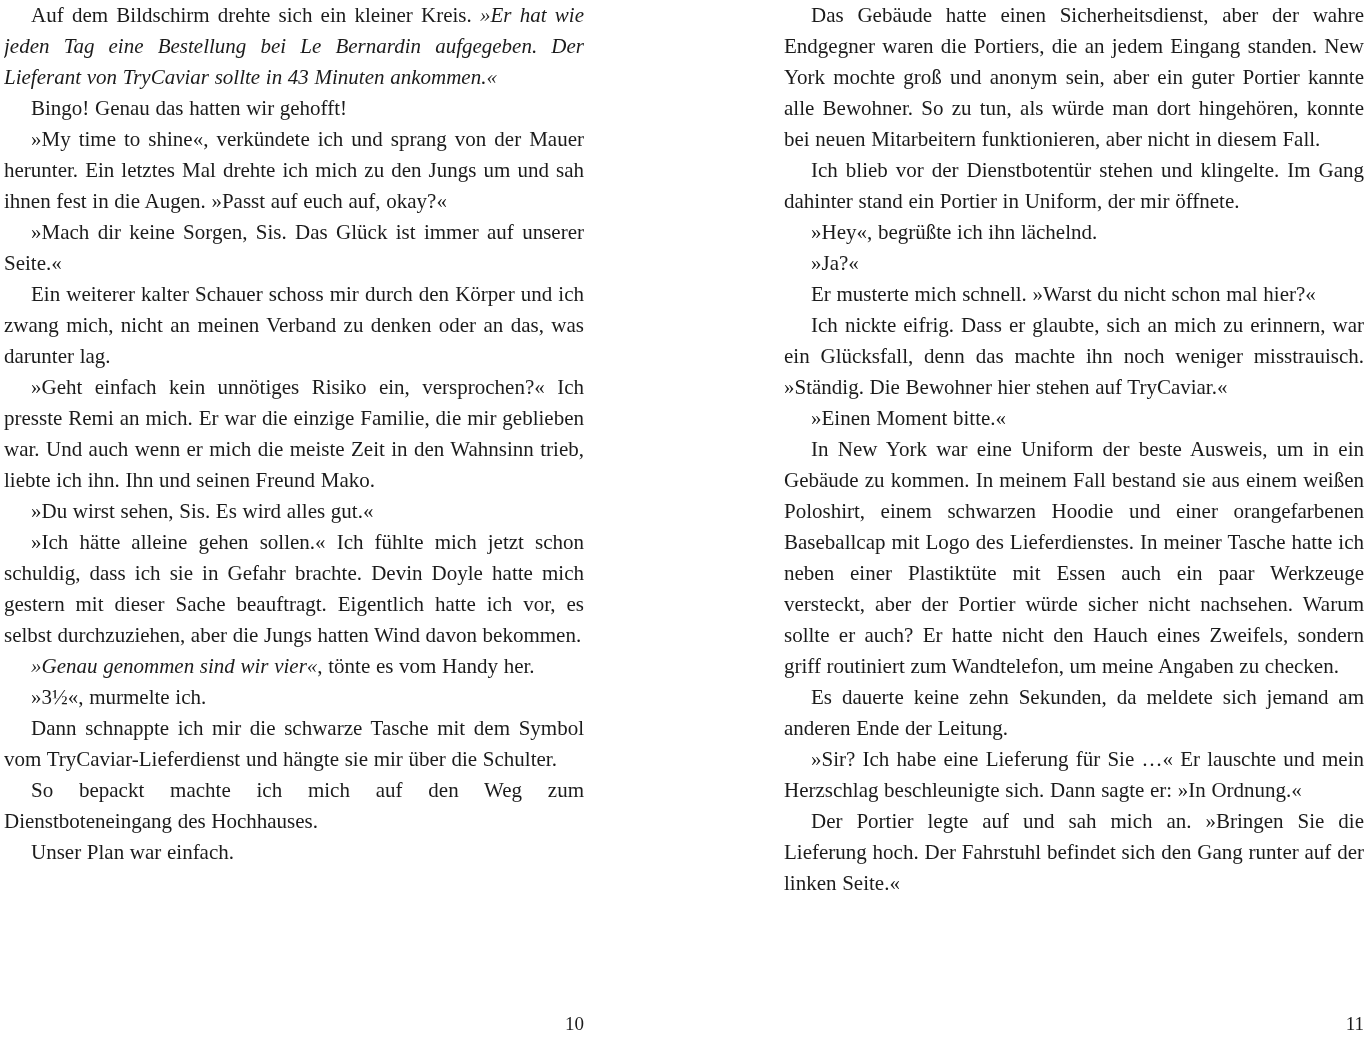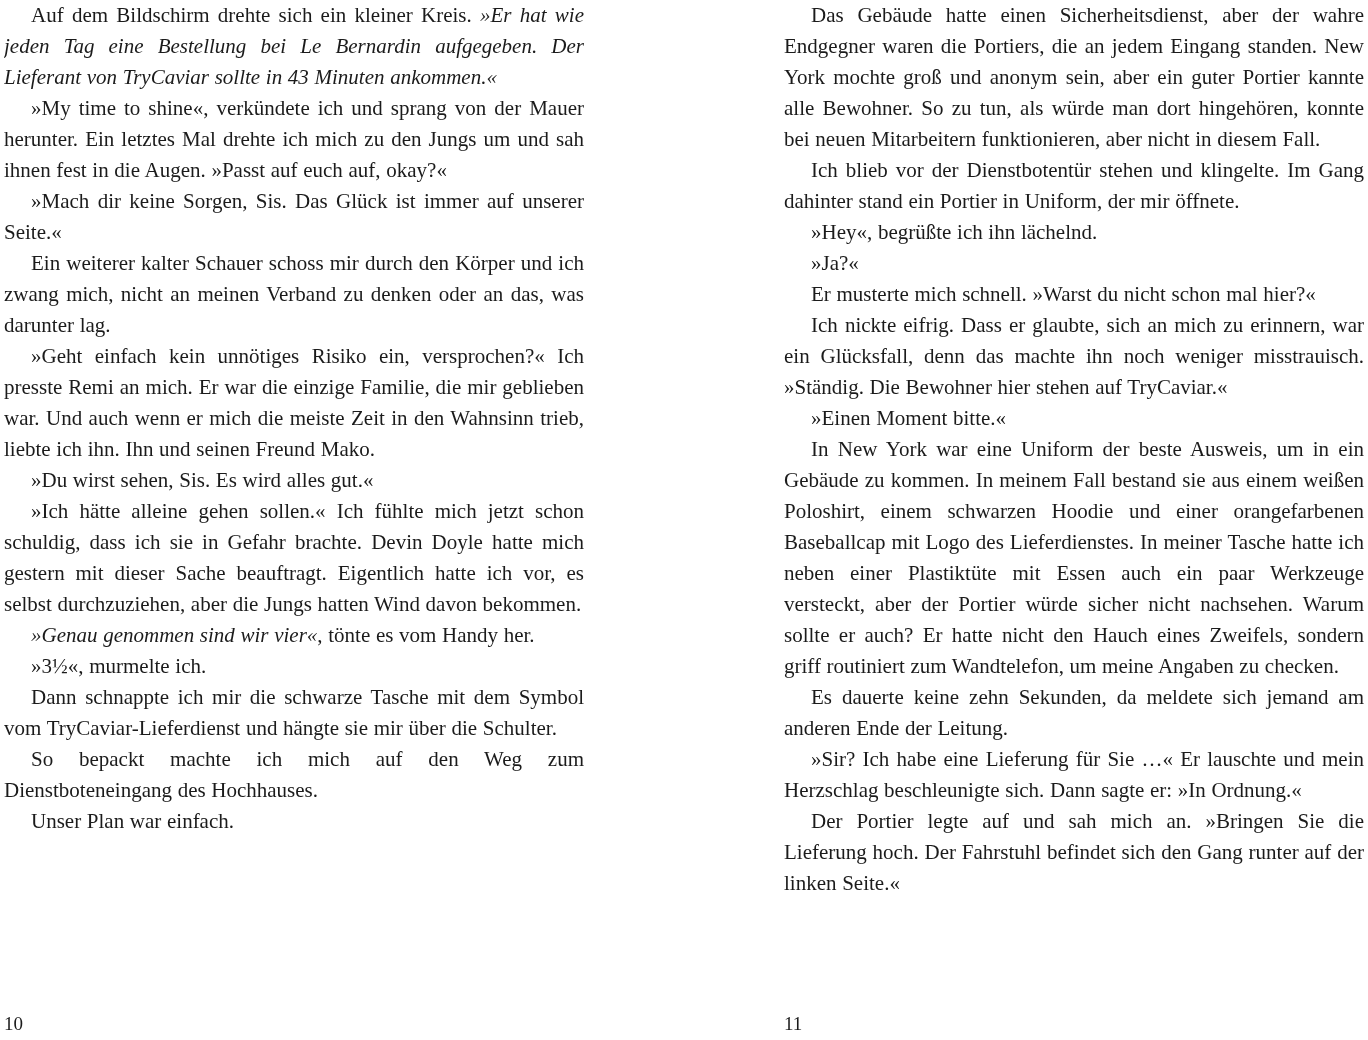--- a/index.html
+++ b/index.html
@@ -48,34 +48,35 @@
     text-indent: 27px;
   }
   .page-text em {
     font-style: italic;
   }
   .page-number {
     position: absolute;
     bottom: 5px;
     left: 0;
     right: 0;
-    text-align: left;
+    text-align: right;
     font-size: 19px;
     line-height: 22px;
     color: #1b1b1b;
   }
 </style>
 </head>
 <body>
 
 <div class="spread">
 
   <div class="page page-left" lang="de">
     <div class="page-text">
         <p><span>Auf dem Bildschirm drehte sich ein kleiner Kreis. </span><em>»Er hat wie jeden Tag eine Bestellung bei Le Bernardin aufgegeben. Der Lieferant von TryCaviar sollte in 43 Minuten ankommen.«</em></p>
+        <p><span>Bingo! Genau das hatten wir gehofft!</span></p>
         <p><span>»My time to shine«, verkündete ich und sprang von der Mauer herunter. Ein letztes Mal drehte ich mich zu den Jungs um und sah ihnen fest in die Augen. »Passt auf euch auf, okay?«</span></p>
         <p><span>»Mach dir keine Sorgen, Sis. Das Glück ist immer auf unserer Seite.«</span></p>
         <p><span>Ein weiterer kalter Schauer schoss mir durch den Körper und ich zwang mich, nicht an meinen Verband zu denken oder an das, was darunter lag.</span></p>
         <p><span>»Geht einfach kein unnötiges Risiko ein, versprochen?« Ich presste Remi an mich. Er war die einzige Familie, die mir geblieben war. Und auch wenn er mich die meiste Zeit in den Wahnsinn trieb, liebte ich ihn. Ihn und seinen Freund Mako.</span></p>
         <p><span>»Du wirst sehen, Sis. Es wird alles gut.«</span></p>
         <p><span>»Ich hätte alleine gehen sollen.« Ich fühlte mich jetzt schon schuldig, dass ich sie in Gefahr brachte. Devin Doyle hatte mich gestern mit dieser Sache beauftragt. Eigentlich hatte ich vor, es selbst durchzuziehen, aber die Jungs hatten Wind davon bekommen.</span></p>
         <p><em>»Genau genommen sind wir vier«</em><span>, tönte es vom Handy her.</span></p>
         <p><span>»3½«, murmelte ich.</span></p>
         <p><span>Dann schnappte ich mir die schwarze Tasche mit dem Symbol vom TryCaviar-Lieferdienst und hängte sie mir über die Schulter.</span></p>
         <p><span>So bepackt machte ich mich auf den Weg zum Dienstboteneingang des Hochhauses.</span></p>

